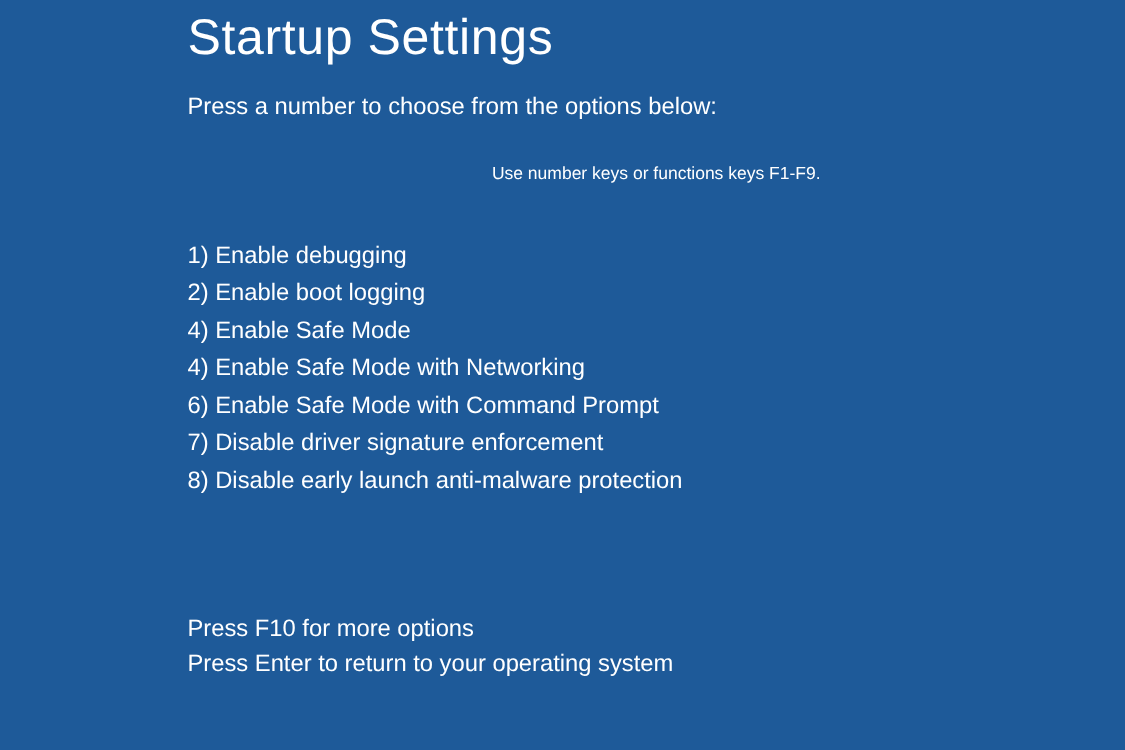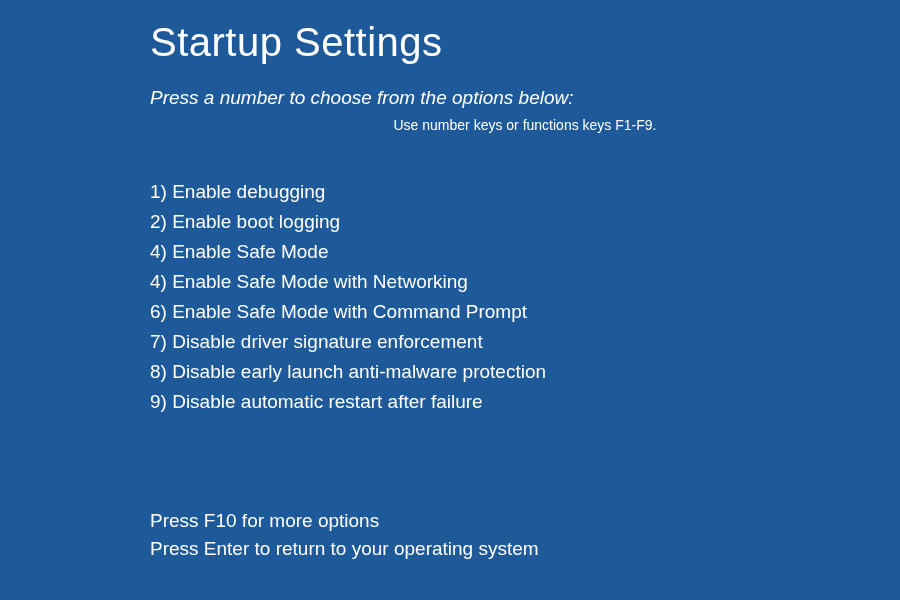--- a/index.html
+++ b/index.html
@@ -11,33 +11,32 @@
       width: 900px;
       height: 600px;
       background-color: #1e5a99;
       color: #ffffff;
       font-family: "Segoe UI Light", "Segoe UI", -apple-system, Helvetica, Arial, sans-serif;
       font-weight: 300;
       overflow: hidden;
     }
     .container {
       padding-left: 150px;
-      padding-top: 20px;
+      padding-top: 8px;
     }
     .title {
       font-size: 40px;
       font-weight: 300;
       letter-spacing: 0.5px;
       margin-bottom: 22px;
     }
     .instruction {
       font-size: 19px;
       font-weight: 300;
-      margin-bottom: 8px;
-      font-style: italic;
+      margin-bottom: 33px;
     }
     .hint {
       font-size: 14px;
       font-weight: 300;
       margin-bottom: 44px;
       text-align: center;
     }
     .options {
       list-style: none;
       margin-bottom: 90px;
@@ -61,19 +60,18 @@
   <p class="instruction">Press a number to choose from the options below:</p>
   <p class="hint">Use number keys or functions keys F1-F9.</p>
   <ul class="options">
     <li>1) Enable debugging</li>
     <li>2) Enable boot logging</li>
     <li>4) Enable Safe Mode</li>
     <li>4) Enable Safe Mode with Networking</li>
     <li>6) Enable Safe Mode with Command Prompt</li>
     <li>7) Disable driver signature enforcement</li>
     <li>8) Disable early launch anti-malware protection</li>
-    <li>9) Disable automatic restart after failure</li>
   </ul>
   <div class="footer">
     <p>Press F10 for more options</p>
     <p>Press Enter to return to your operating system</p>
   </div>
 </div>
 
 </body></html>

